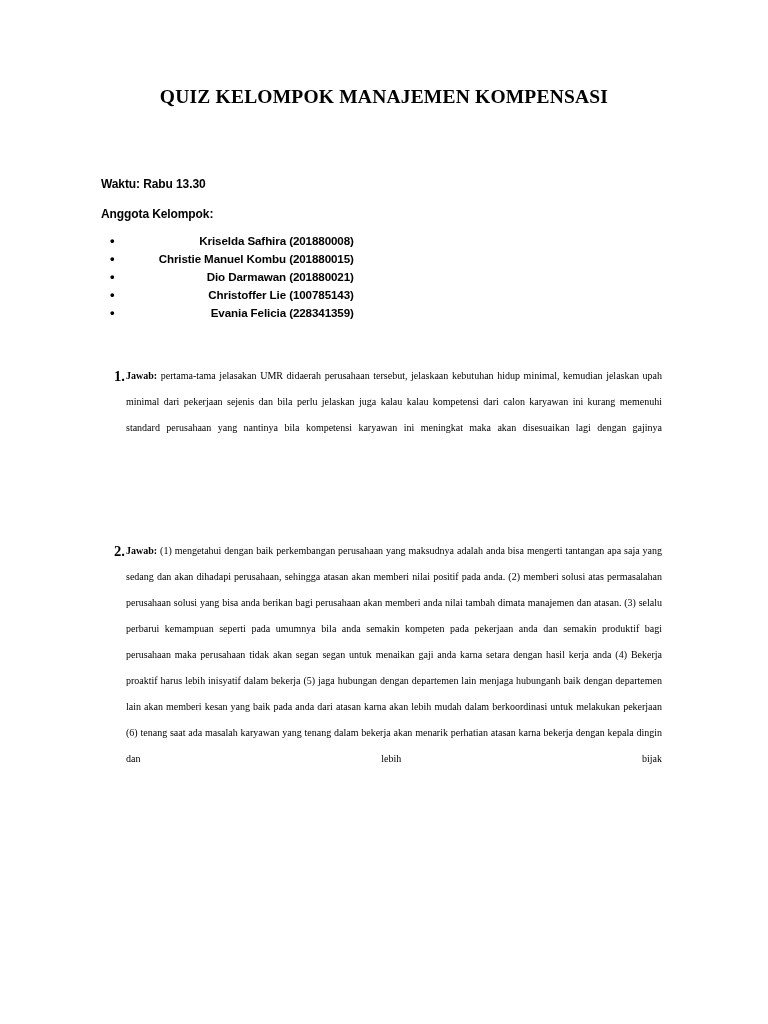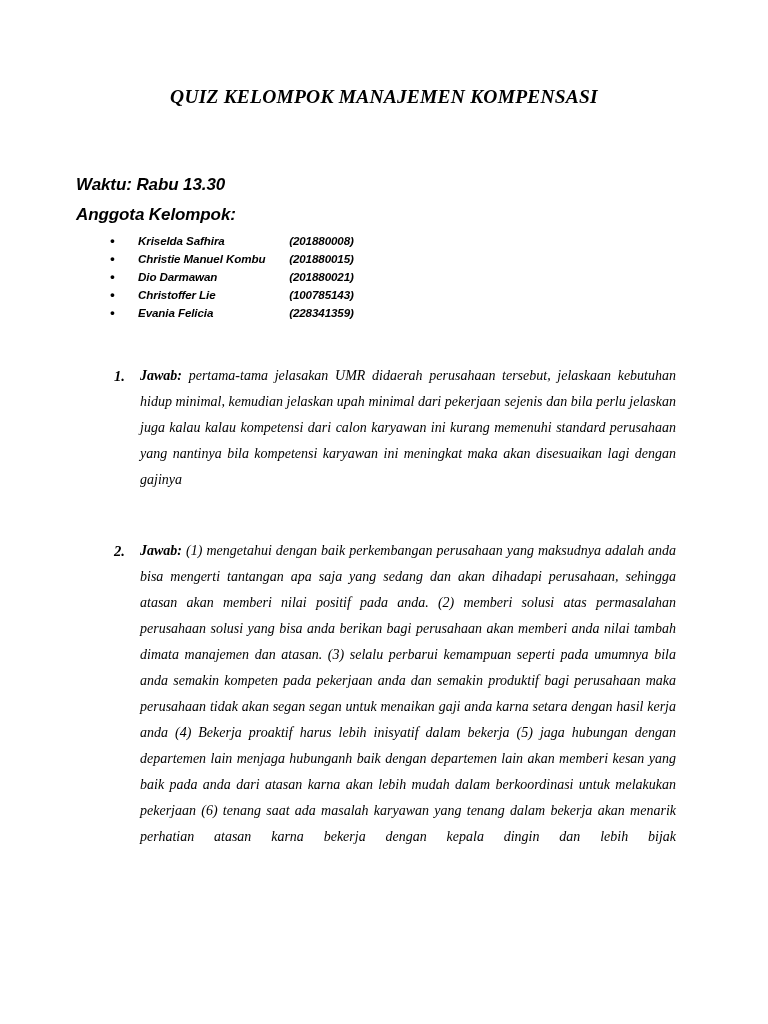--- a/index.html
+++ b/index.html
@@ -18,21 +18,20 @@
   }
 
   .page {
     position: absolute;
     left: 0;
     top: 0;
     width: 768px;
     height: 909px;
     background: #ffffff;
     box-sizing: border-box;
-    font-style: italic;
   }
 
   
   .doc-title {
     position: absolute;
     left: 93px;
     top: 84px;
     width: 582px;
     text-align: center;
     font-family: "Liberation Serif", "DejaVu Serif", serif;
@@ -41,24 +40,24 @@
     line-height: 26px;
     letter-spacing: 0.2px;
   }
   .doc-title .line2 {
     display: block;
   }
 
   
   .meta {
     position: absolute;
-    left: 76px;
+    left: 101px;
     font-family: "Liberation Sans", "DejaVu Sans", sans-serif;
     font-weight: bold;
-    font-size: 17px;
+    font-size: 12px;
     line-height: 15px;
     letter-spacing: -0.1px;
   }
   .meta-waktu { top: 177px; }
   .meta-anggota { top: 207px; }
 
   
   .members {
     position: absolute;
     left: 93px;
@@ -81,20 +80,21 @@
     left: 17px;
     top: 0;
     width: 10px;
     line-height: 18px;
     font-size: 13px;
   }
   .member-name {
     display: inline-block;
     width: 148px;
     vertical-align: top;
+    text-align: right;
   }
   .member-id {
     display: inline-block;
     vertical-align: top;
   }
 
   
   .qa-block {
     position: absolute;
     left: 114px;
@@ -111,26 +111,26 @@
     font-size: 14.6px;
     line-height: 26px;
   }
   .q-number {
     position: absolute;
     left: 0;
     top: 0;
     font-weight: bold;
   }
   .q-answer {
-    margin-left: 26px;
+    margin-left: 12px;
     width: 536px;
     text-align: justify;
     text-justify: inter-word;
     font-family: "Liberation Serif", "DejaVu Serif", serif;
-    font-size: 14px;
+    font-size: 10px;
     line-height: 26px;
     word-spacing: 0.1px;
   }
   .q-answer .lbl {
     font-weight: bold;
   }
   
   .q-answer::after {
     content: "";
     display: inline-block;

